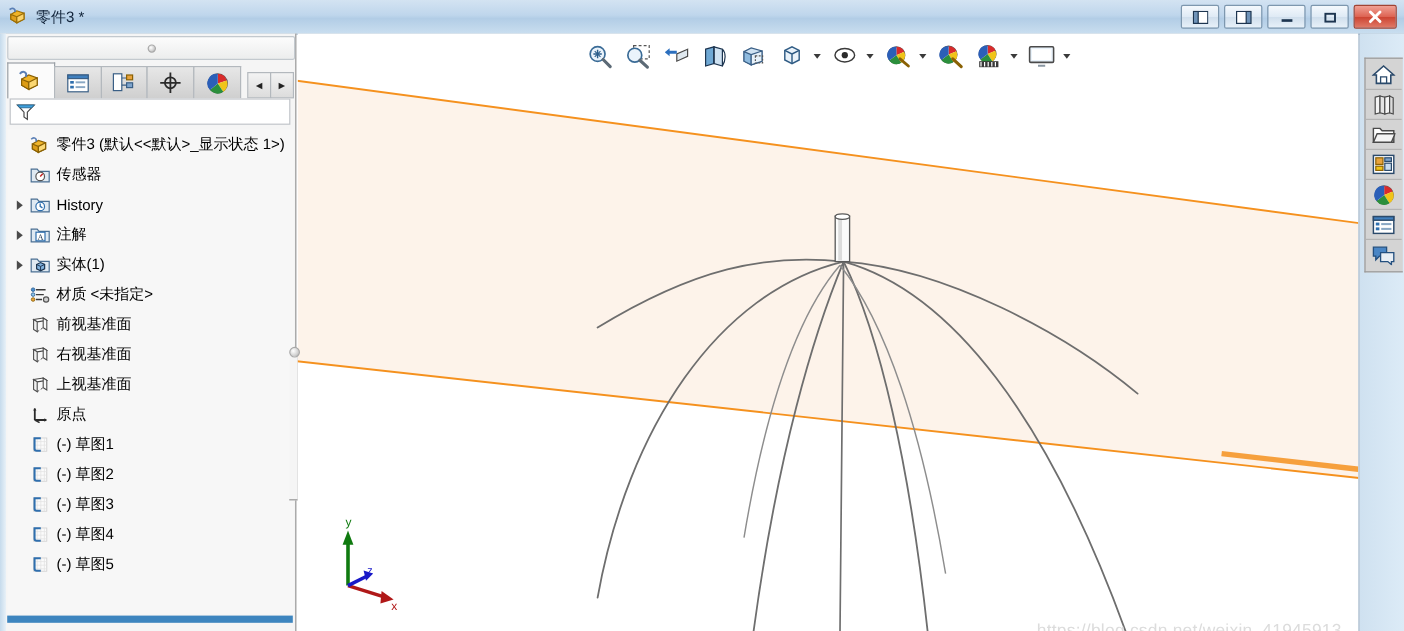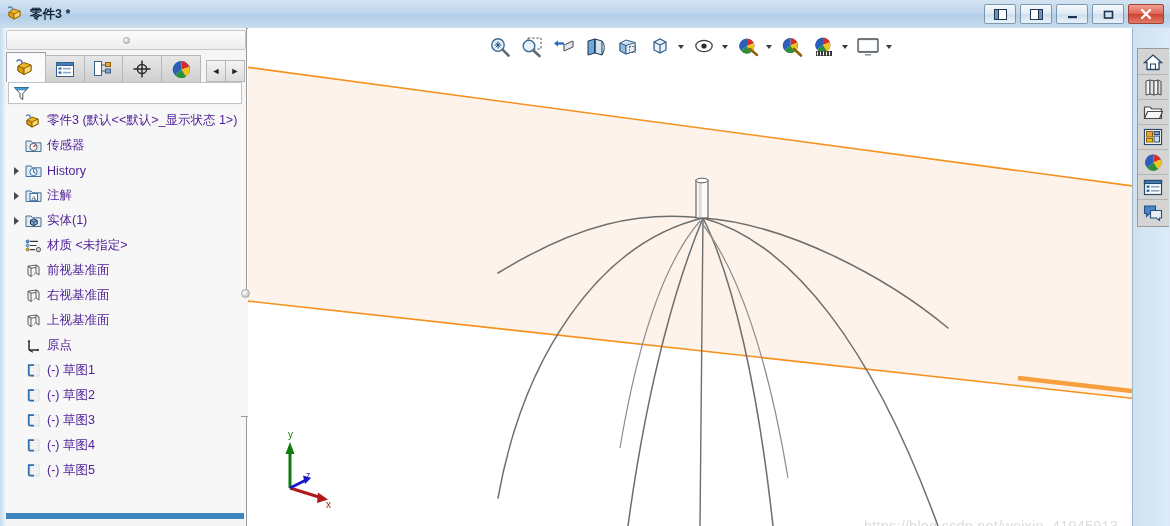--- a/index.html
+++ b/index.html
@@ -12,21 +12,21 @@
   .app{position:relative;width:1170px;height:526px;}
 
   
   .titlebar{
     position:absolute;left:0;top:0;width:1170px;height:28px;
     background:linear-gradient(to bottom,#d3e3f2 0%,#bfd6ec 45%,#b2cde6 55%,#c9deef 100%);
     border-bottom:1px solid #8fa8bf;
     display:flex;align-items:center;
   }
   .title-left{display:flex;align-items:center;padding-left:7px;gap:6px;flex:1;min-width:0;}
-  .title-text{font-size:12.5px;color:#12243a;white-space:nowrap;font-weight:bold;}
+  .title-text{font-size:12.5px;color:#12243a;white-space:nowrap;}
   .win-btns{display:flex;align-items:center;gap:4px;padding-right:6px;}
   .wbtn{
     width:30px;height:18px;border:1px solid #7d97ae;border-radius:2px;
     background:linear-gradient(to bottom,#f4f9fd 0%,#dfeaf5 50%,#cfdeec 51%,#e8f1f9 100%);
     display:flex;align-items:center;justify-content:center;
   }
   .wbtn.close{
     width:34px;border-color:#a04334;
     background:linear-gradient(to bottom,#f0a094 0%,#dd6352 50%,#cc4331 51%,#e07a68 100%);
   }
@@ -85,21 +85,21 @@
   .trow{
     display:flex;align-items:center;height:25px;padding-left:2px;
     white-space:nowrap;
   }
   .tw{width:16px;display:flex;align-items:center;justify-content:center;flex:none;}
   .tri{
     width:0;height:0;border-left:5px solid #4a4a4a;
     border-top:4px solid transparent;border-bottom:4px solid transparent;
   }
   .ticon{width:19px;flex:none;display:flex;align-items:center;justify-content:center;}
-  .tlabel{font-size:12.5px;color:#4c1d95;padding-left:4px;}
+  .tlabel{font-size:12.5px;color:#000000;padding-left:4px;}
   .root .tlabel{font-size:12.5px;}
 
   .bluebar{
     position:absolute;left:6px;top:485px;width:238px;height:6px;background:#3d85bf;
   }
   .lowerblank{
     position:absolute;left:6px;top:492px;width:238px;height:34px;background:#f5f5f5;
   }
   .vsplit-dot{
     position:absolute;left:241px;top:289px;width:9px;height:9px;border-radius:50%;

